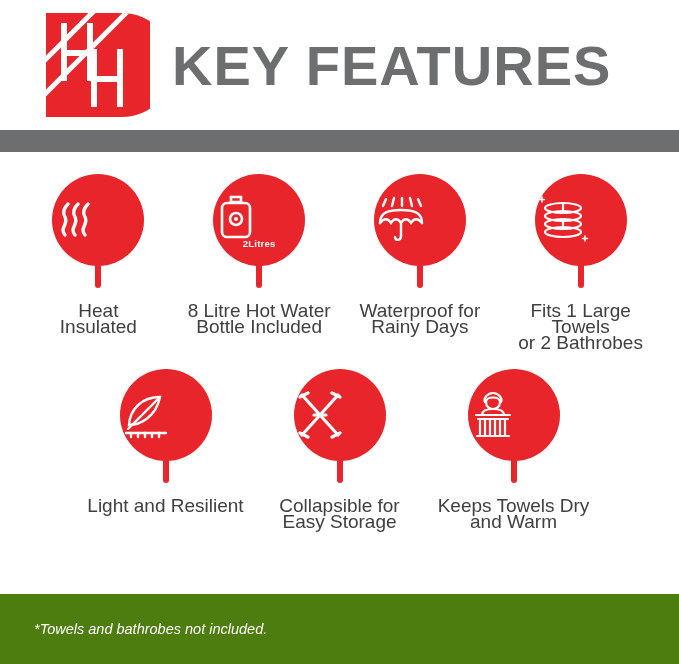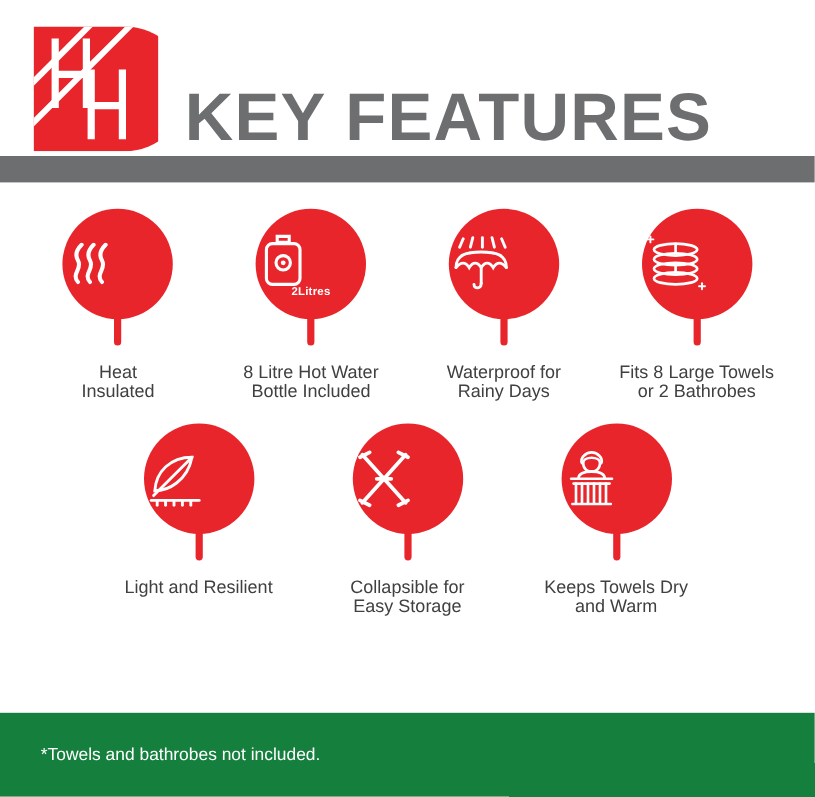--- a/index.html
+++ b/index.html
@@ -20,22 +20,22 @@
     height: 664px;
     box-sizing: border-box;
     display: flex;
     flex-direction: column;
   }
 
   
   .header {
     height: 130px;
     display: flex;
-    align-items: flex-end;
-    padding-left: 14px;
+    align-items: center;
+    padding-left: 32px;
     box-sizing: border-box;
   }
   .logo {
     width: 118px;
     height: 112px;
     position: relative;
     flex: 0 0 auto;
   }
   .logo svg { display: block; }
 
@@ -90,33 +90,34 @@
     margin-left: -3px;
     top: 88px;
     width: 6px;
     height: 26px;
     background: #e8252b;
     border-radius: 3px;
   }
   .badge svg { display: block; }
   .caption {
     margin-top: 37px;
-    font-size: 15px;
+    font-size: 19px;
     line-height: 16px;
     color: #404040;
   }
 
   
   .footer {
     height: 70px;
-    background: #15803d;
+    background: #4d7c0f;
     display: flex;
     align-items: center;
     padding-left: 34px;
     box-sizing: border-box;
+    font-style: italic;
   }
   .footer-note {
     color: #ffffff;
     font-size: 14.5px;
   }
   .litres-label {
     position: absolute;
     bottom: 17px;
     left: 0;
     width: 100%;
@@ -244,21 +245,21 @@
               <g stroke="#ffffff" stroke-width="1.6" stroke-linecap="round">
                 <line x1="7" y1="2" x2="7" y2="7"></line>
                   <line x1="4.5" y1="4.5" x2="9.5" y2="4.5"></line>
                 <line x1="50" y1="41" x2="50" y2="46"></line>
                   <line x1="47.5" y1="43.5" x2="52.5" y2="43.5"></line>
               </g>
             </svg>
           </span>
         </div>
         <div class="caption">
-          <div>Fits 8 Large Towels</div>
+          <div>Fits 1 Large Towels</div>
           <div>or 2 Bathrobes</div>
         </div>
       </div>
 
     </div>
 
     <div class="row row-2">
 
       <div class="feature">
         <div class="badge">

